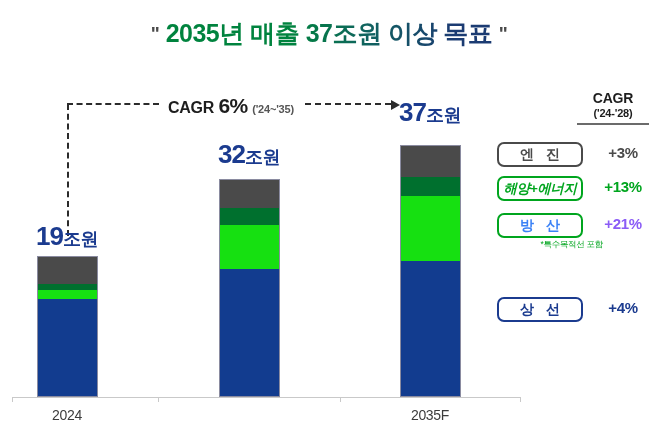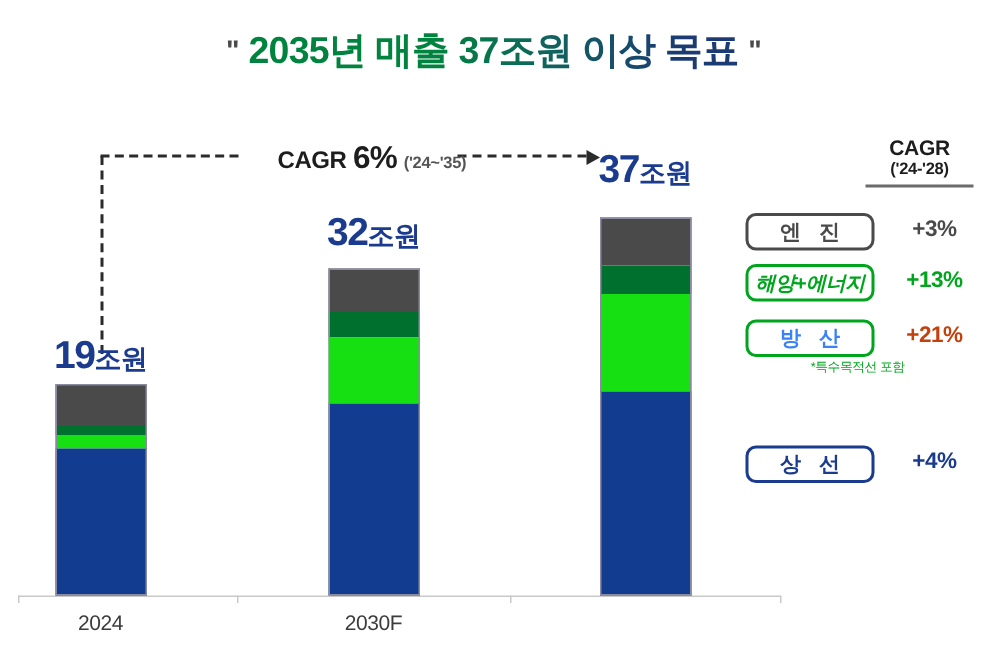--- a/index.html
+++ b/index.html
@@ -87,21 +87,20 @@
   }
   .bar-total .num  { font-size: 26px; letter-spacing: -1px; }
   .bar-total .unit { font-size: 18px; letter-spacing: -0.5px; text-align: center; }
 
   
   #cagr-callout {
     position: absolute;
     left: 168px; top: 94px;
     white-space: nowrap;
     color: #1d1d1d;
-    margin-left: 17px;
   }
   #cagr-callout .lbl { font-size: 16px; font-weight: bold; letter-spacing: -0.3px; }
   #cagr-callout .pct { font-size: 21px; font-weight: bold; letter-spacing: -0.5px; }
   #cagr-callout .rng { font-size: 11px; font-weight: bold; color: #555; letter-spacing: -0.2px; }
 
   #dash-vert {
     position: absolute;
     left: 67px; top: 104px;
     width: 0; height: 132px;
     border-left: 2px dashed #2b2b2b;
@@ -184,21 +183,21 @@
   <span class="q">"</span>
 </div>
 
 <div id="plot-area">
   <div id="axis-line"></div>
   <div class="axis-tick" style="left:12px;"></div>
   <div class="axis-tick" style="left:158px;"></div>
   <div class="axis-tick" style="left:340px;"></div>
   <div class="axis-tick" style="left:520px;"></div>
 <div class="cat-label" style="left: 12px;">2024</div>
-    <div class="cat-label" style="left: 194px;">2030F</div>
+    <div class="cat-label" style="left: 375px;">2035F</div>
   </div>
 
 <div id="dash-vert"></div>
 <div id="dash-horiz-left"></div>
 <div id="dash-arrow"></div>
 <div id="cagr-callout">
   <span class="lbl">CAGR</span>
   <span class="pct">6%</span>
   <span class="rng">('24~'35)</span>
 </div>
@@ -236,20 +235,20 @@
     <div class="legend-row" style="left: 497px; top: 142px;">
       <div class="legend-chip" style="border: 2px solid rgb(74, 74, 74); color: rgb(74, 74, 74);">엔 진</div>
       <div class="legend-val" style="color: rgb(74, 74, 74);">+3%</div>
     </div>
     <div class="legend-row" style="left: 497px; top: 176px;">
       <div class="legend-chip tight" style="border: 2px solid rgb(0, 165, 30); color: rgb(0, 165, 30); font-style: italic;">해양+에너지</div>
       <div class="legend-val" style="color: rgb(0, 165, 30);">+13%</div>
     </div>
     <div class="legend-row" style="left: 497px; top: 213px;">
       <div class="legend-chip" style="border: 2px solid rgb(0, 165, 30); color: #3b82f6;">방 산</div>
-      <div class="legend-val" style="color: #c2410c;">+21%</div>
+      <div class="legend-val" style="color: #8b5cf6;">+21%</div>
       <div class="legend-note">*특수목적선 포함</div>
     </div>
     <div class="legend-row" style="left: 497px; top: 297px;">
       <div class="legend-chip" style="border: 2px solid rgb(27, 59, 143); color: rgb(27, 59, 143);">상 선</div>
       <div class="legend-val" style="color: rgb(27, 59, 143);">+4%</div>
     </div>
   </div>
 
 </body></html>

